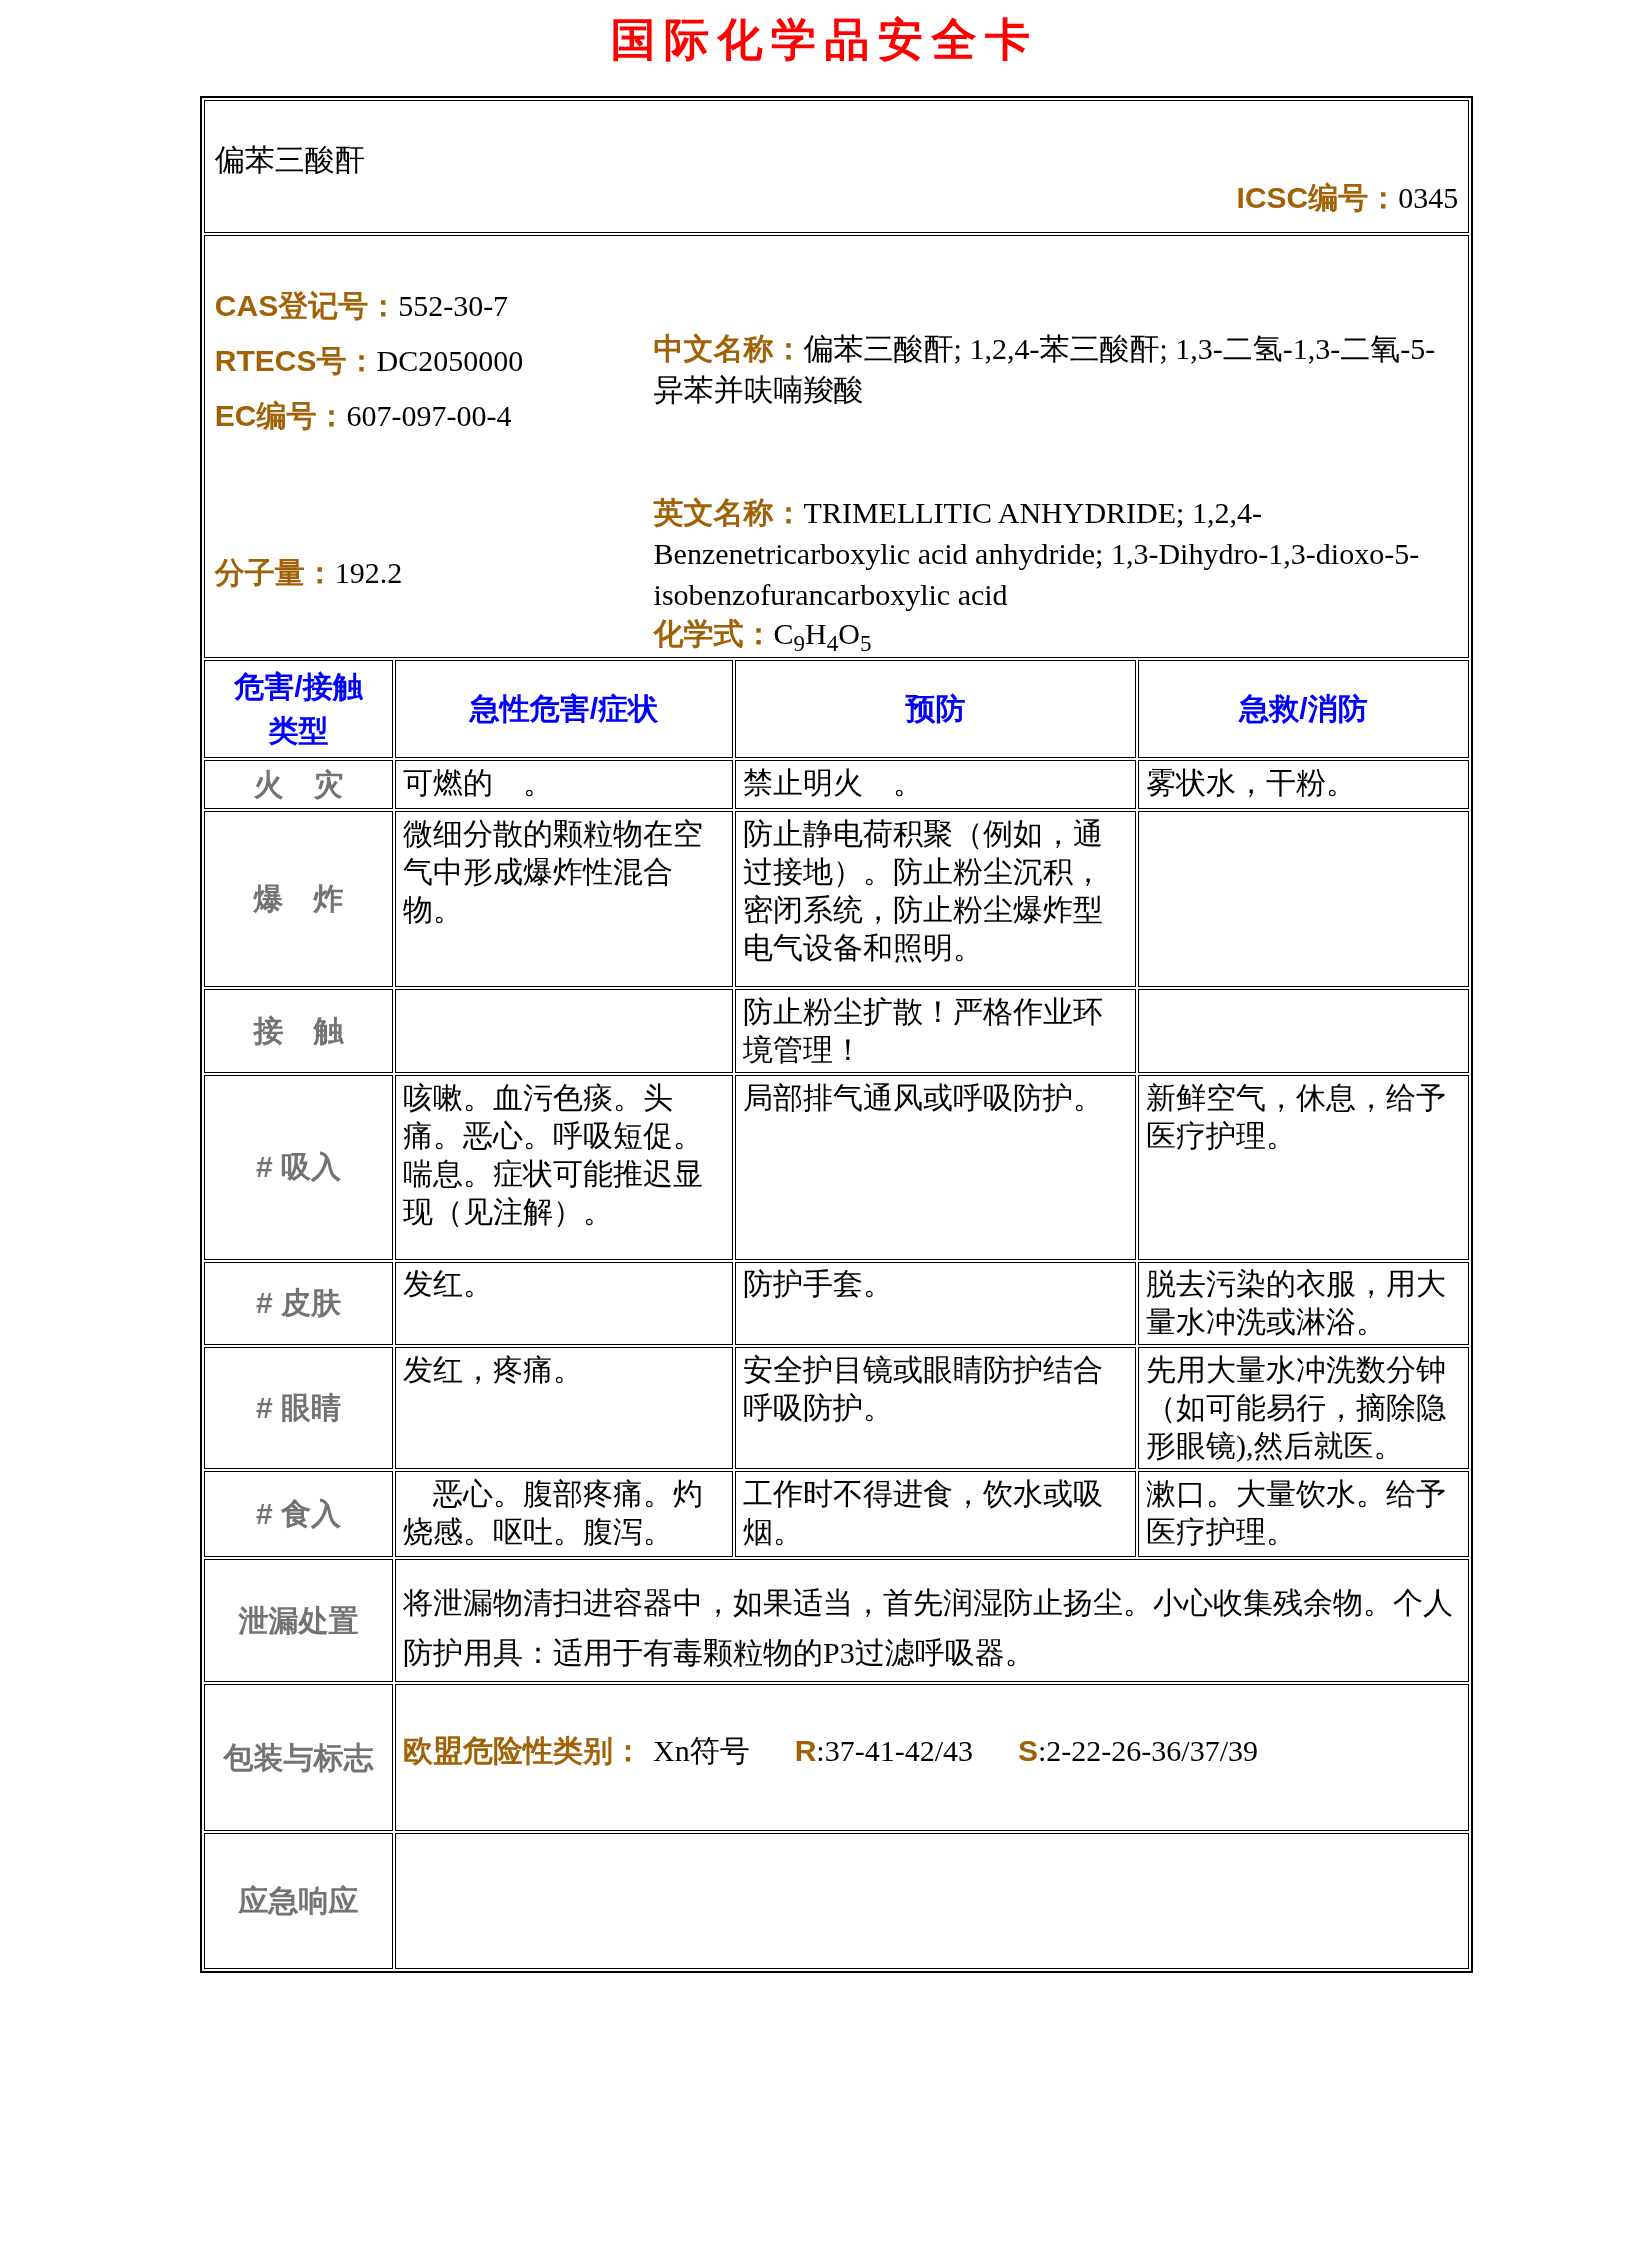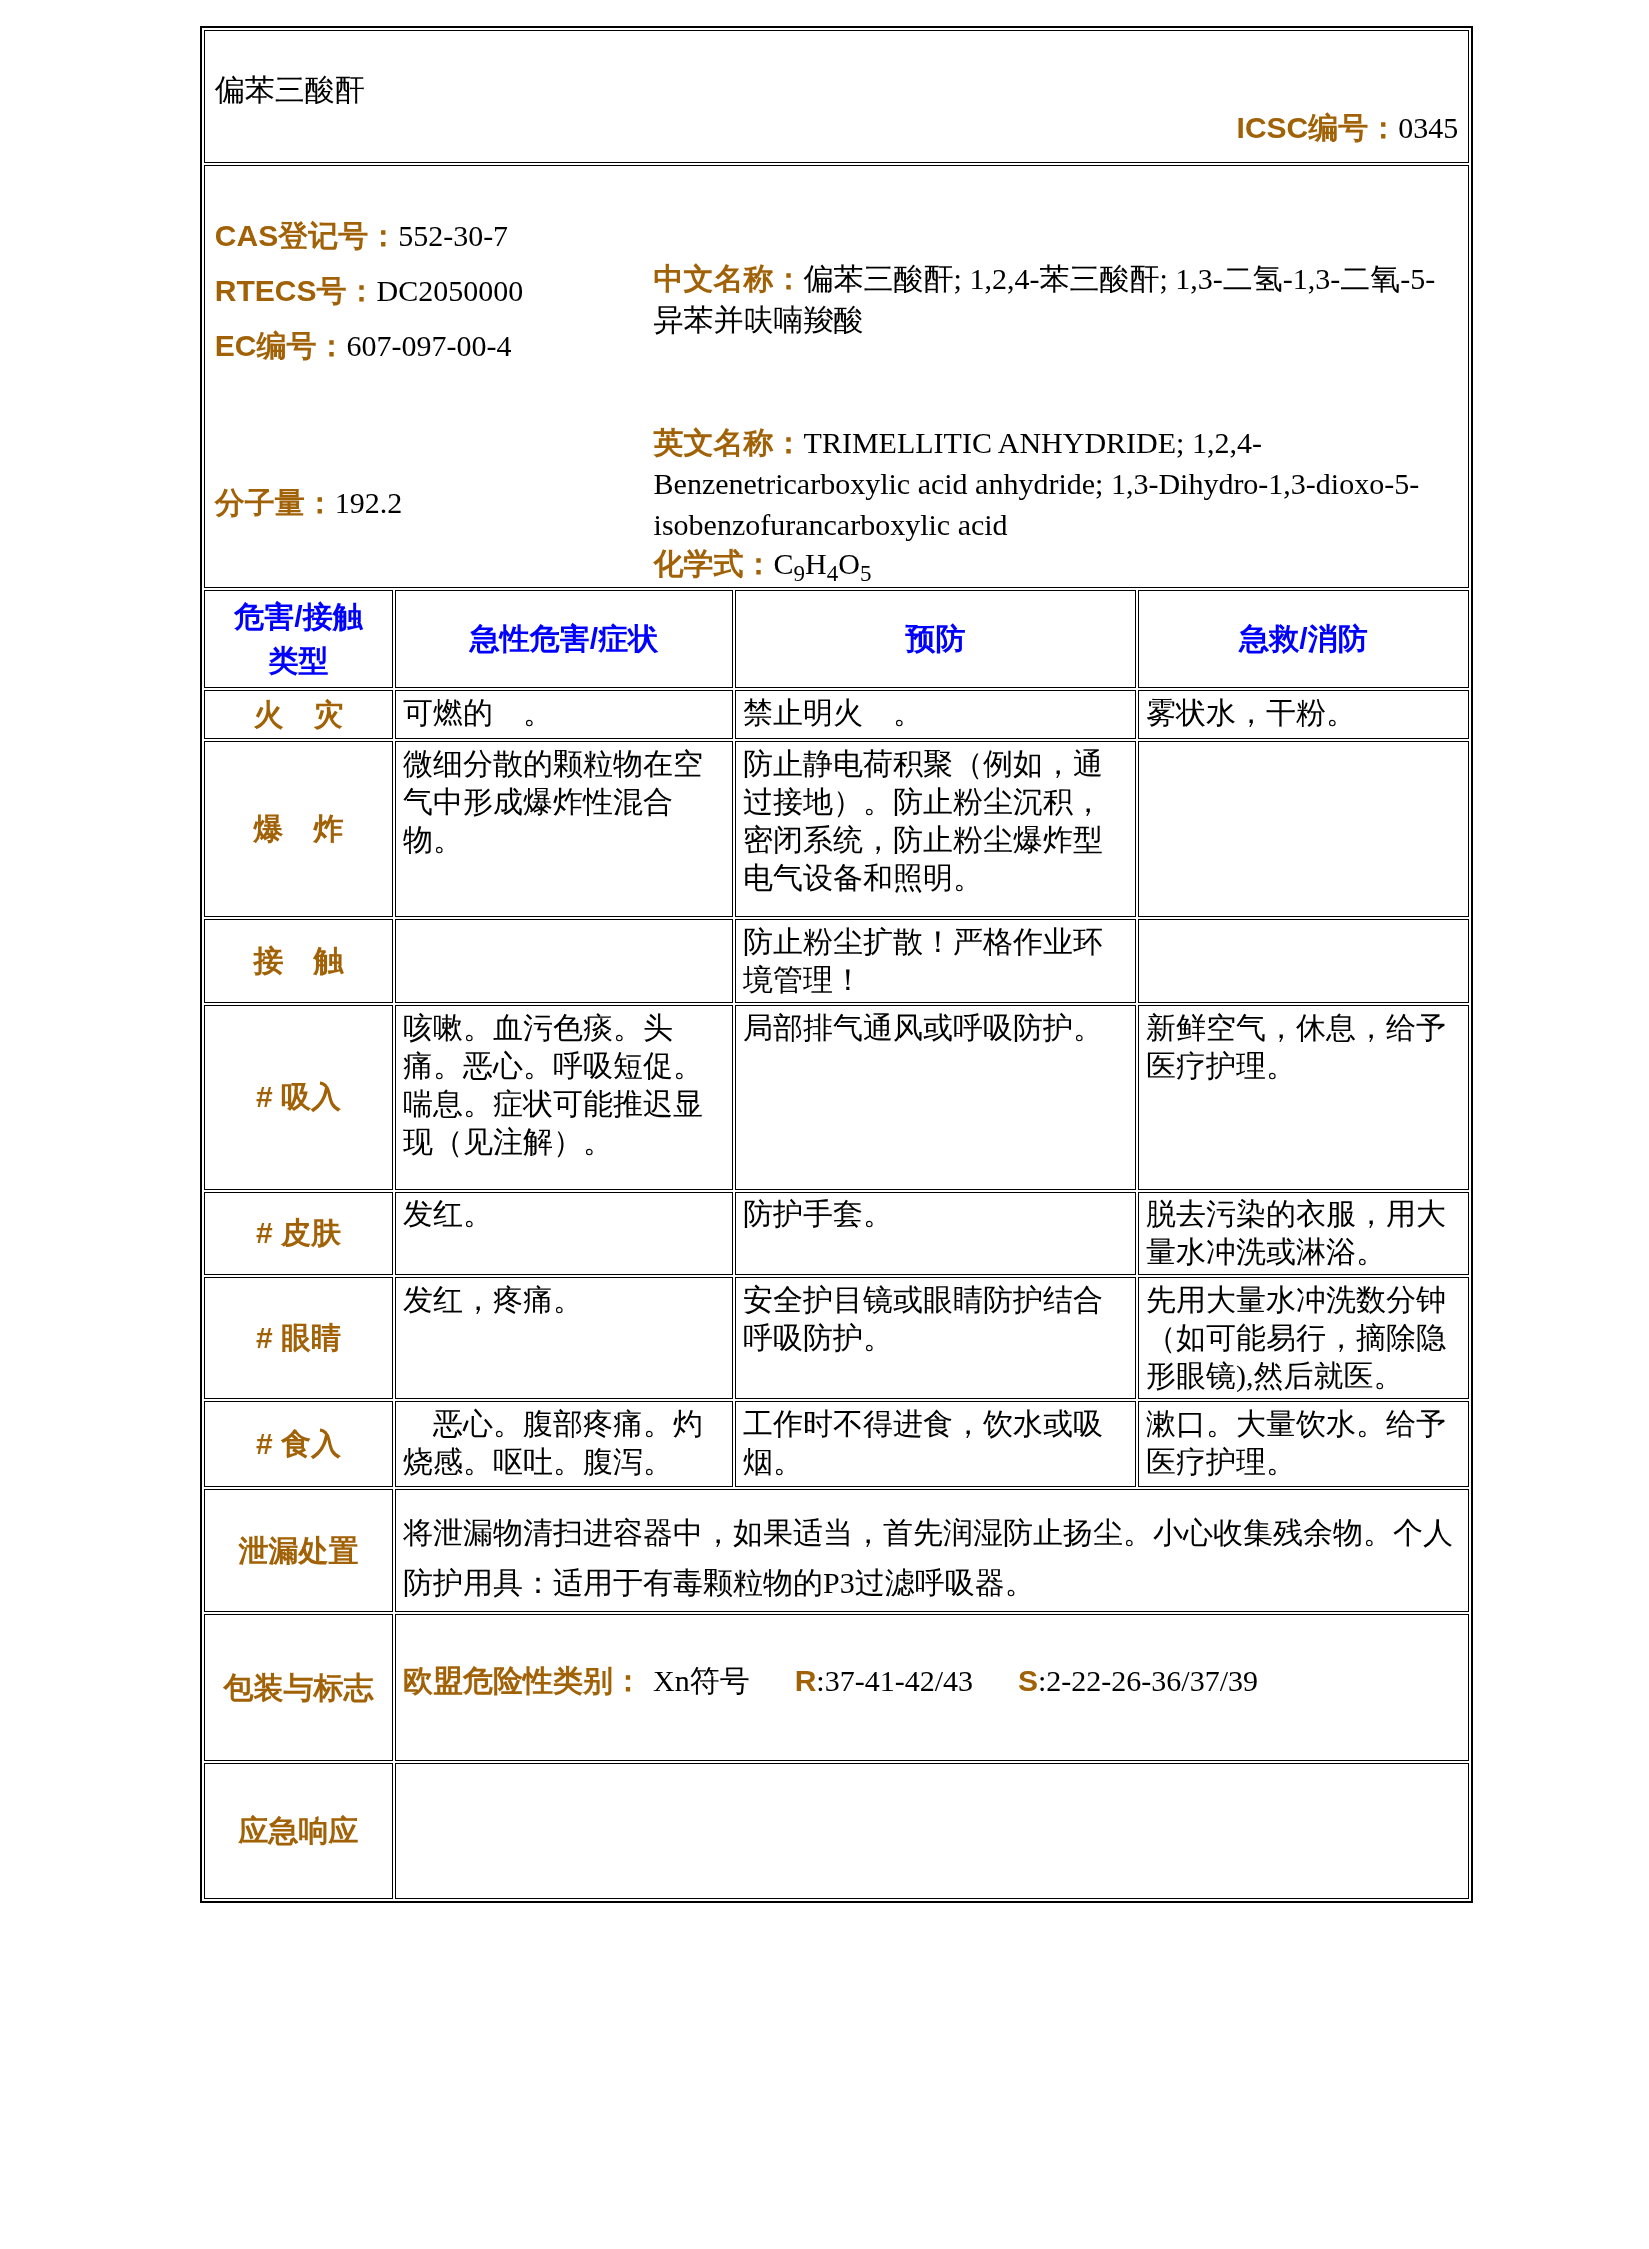--- a/index.html
+++ b/index.html
@@ -39,21 +39,21 @@
     white-space: pre-line;
     overflow: hidden;
   }
   .blue-label {
     color: #a16207;
     font-weight: bold;
     font-family: "Liberation Sans", "DejaVu Sans", sans-serif;
   }
   .val { color: #000000; }
   td.lbl {
-    color: #a16207;
+    color: #737373;
     font-weight: bold;
     font-family: "Liberation Sans", "DejaVu Sans", sans-serif;
     text-align: center;
     vertical-align: middle;
   }
   td.hcell {
     color: #0000ff;
     font-weight: bold;
     font-family: "Liberation Sans", "DejaVu Sans", sans-serif;
     text-align: center;
@@ -103,20 +103,21 @@
   .spill-cell { line-height: 50px; padding-top: 18px; }
   .eu-line { padding-top: 5.7px; white-space: nowrap; }
   .gap { margin-left: 45px; }
   .sym-gap { margin-left: 10px; }
 </style>
 </head>
 <body>
 
 <div class="page">
 
+  <div class="title">国际化学品安全卡</div>
 
   <table class="card">
     <colgroup>
       <col style="width:189px">
       <col style="width:338px">
       <col style="width:401px">
       <col style="width:331px">
     </colgroup>
 
     <tbody>

